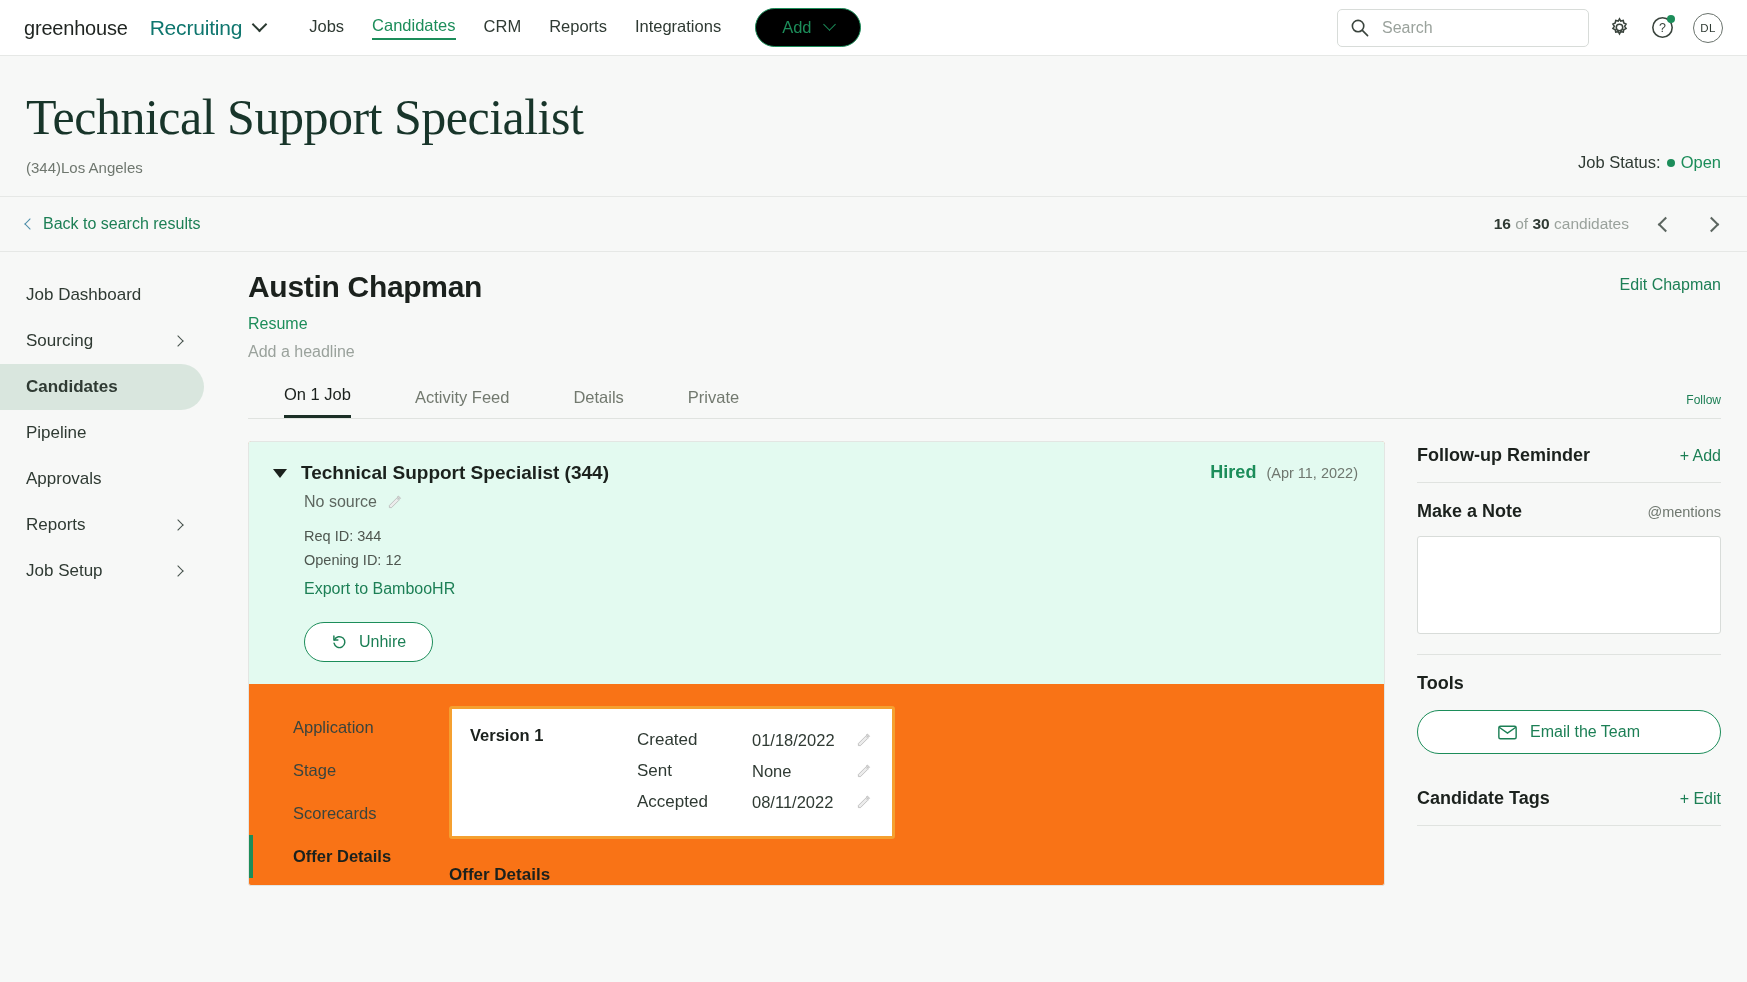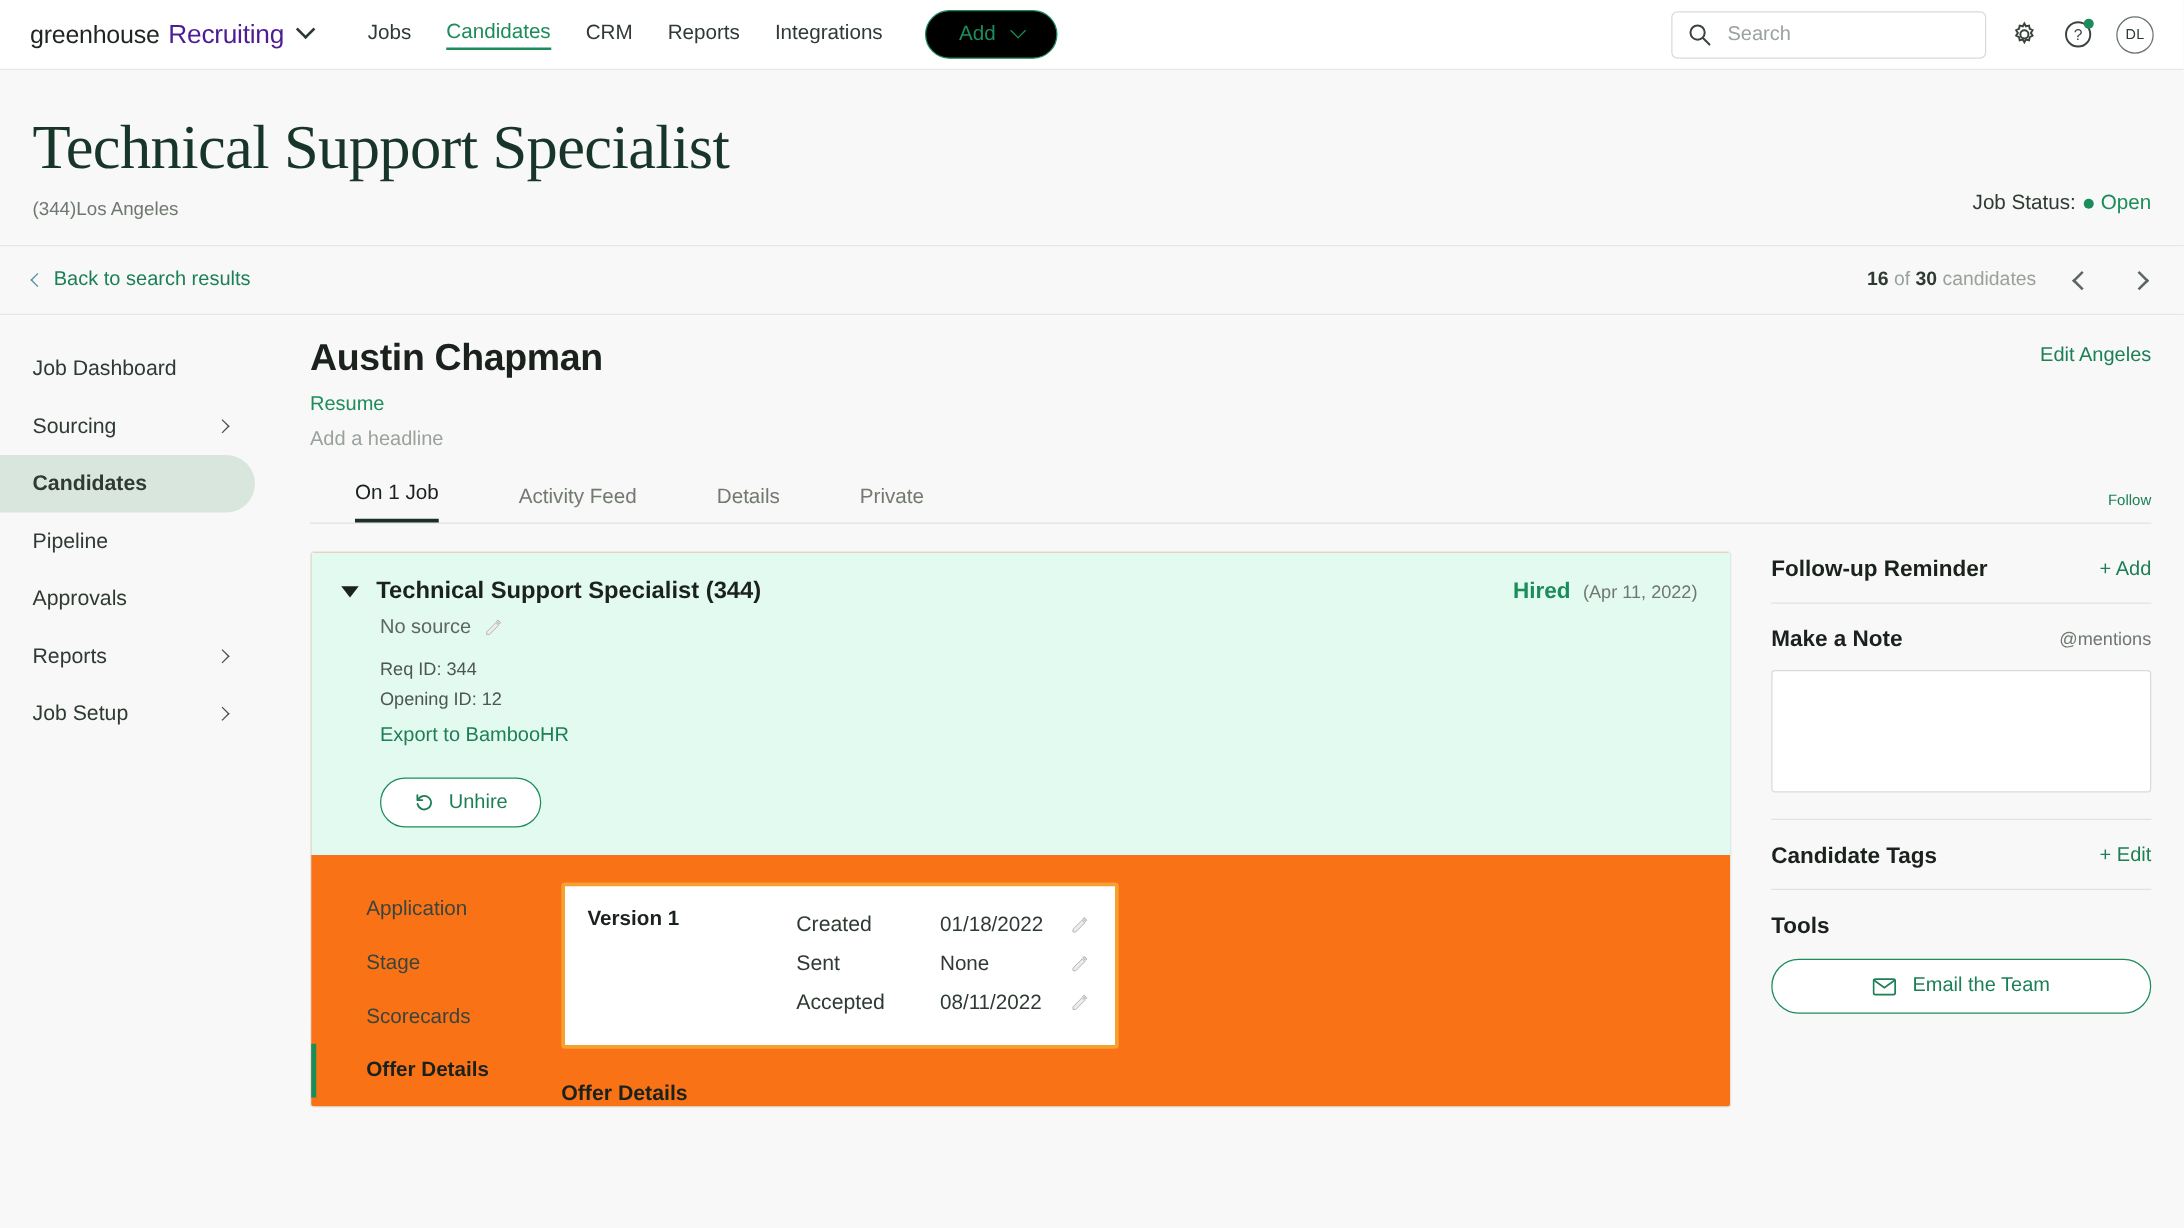--- a/index.html
+++ b/index.html
@@ -17,21 +17,21 @@
     height: 56px; background: #ffffff;
     border-bottom: 1px solid #e6e8e6;
     display: flex; align-items: center; padding: 0 24px;
     position: relative;
   }
   .brand { display: flex; align-items: baseline; gap: 0; }
   .brand-gh {
     font-size: 20px; color: #1f2421; letter-spacing: -.2px;
   }
   .brand-rec {
-    font-size: 21px; color: #4c1d95; margin-left: 7px; letter-spacing: -.2px; text-align: right;
+    font-size: 21px; color: #0f766e; margin-left: 22px; letter-spacing: -.2px; text-align: right;
   }
   .brand-chev { margin-left: 12px; color: #2b3a31; font-size: 13px; position: relative; top: -2px; }
   .chev-d {
     display: inline-block; width: 11px; height: 11px;
     border-right: 2px solid #2b3a31; border-bottom: 2px solid #2b3a31;
     transform: rotate(45deg); position: relative; top: -3px;
   }
   .navlinks { display: flex; align-items: center; gap: 28px; margin-left: 44px; }
   .navlink {
     font-size: 16.5px; color: #2f3a33; cursor: pointer;
@@ -327,21 +327,21 @@
       <div class="sbitem">
         <span>Job Setup</span>
         <i class="sbchev"></i>
       </div>
     </div>
 
     <div class="main">
       <div class="candname">Austin Chapman</div>
       <div class="resume">Resume</div>
       <div class="headline">Add a headline</div>
-      <div class="editprofile">Edit Angeles</div>
+      <div class="editprofile">Edit Chapman</div>
 
       <div class="tabs">
         <div class="tab active">On 1 Job</div>
         <div class="tab">Activity Feed</div>
         <div class="tab">Details</div>
         <div class="tab">Private</div>
         <div class="follow">Follow</div>
       </div>
 
       <div class="content">
@@ -442,38 +442,38 @@
           </div>
 
           <div class="rp-section">
             <div class="rp-head">
               <span class="rp-title">Make a Note</span>
               <span class="rp-mention">@mentions</span>
             </div>
             <textarea class="notebox" style=""></textarea>
           </div>
 
-          <div class="rp-section">
-            <div class="rp-head">
-              <span class="rp-title">Candidate Tags</span>
-              <span class="rp-action">+ Edit</span>
-            </div>
-          </div>
-
           <div class="rp-section nobord">
             <div class="rp-head">
               <span class="rp-title">Tools</span>
             </div>
             <button class="emailbtn">
               <svg width="19" height="15" viewBox="0 0 20 15">
                 <rect x="0.9" y="0.9" width="18.2" height="13.2" rx="1.6" fill="none" stroke="#1c7f55" stroke-width="1.5"></rect>
                 <path d="M1.6 2.2l8.4 6 8.4-6" fill="none" stroke="#1c7f55" stroke-width="1.5" stroke-linecap="round"></path>
               </svg>
               <span>Email the Team</span>
             </button>
           </div>
 
+          <div class="rp-section">
+            <div class="rp-head">
+              <span class="rp-title">Candidate Tags</span>
+              <span class="rp-action">+ Edit</span>
+            </div>
+          </div>
+
         </div>
 
       </div>
     </div>
   </div>
 </div>
 
 </body></html>

